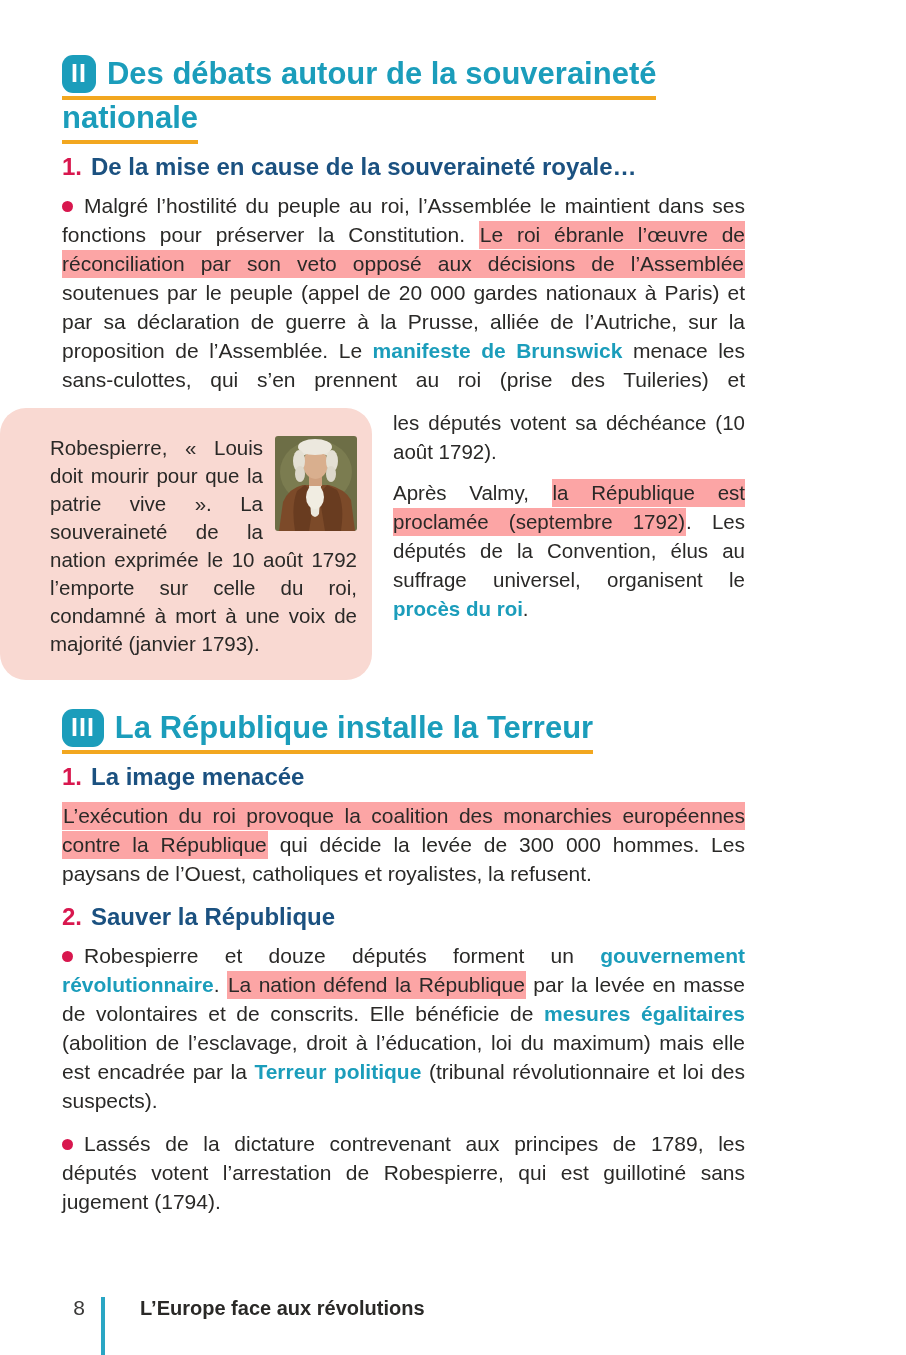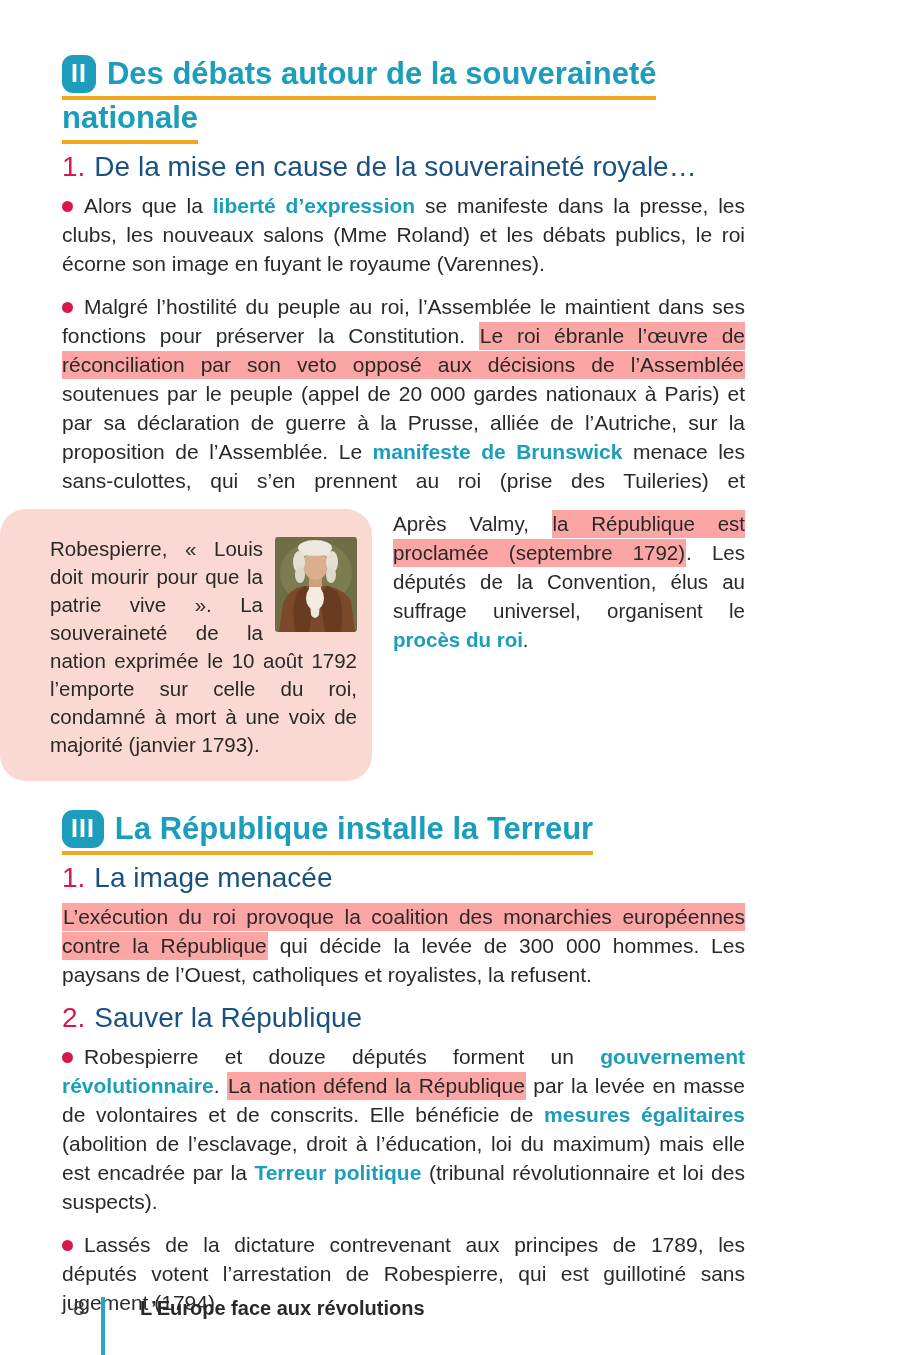--- a/index.html
+++ b/index.html
@@ -18,21 +18,21 @@
   h2.section .underlined { border-bottom:4px solid #f2a71f; padding-bottom:5px; }
   .badge {
     display:inline-block; background:#1b9dbb; color:#ffffff;
     font-size:25px; line-height:30px; font-weight:bold;
     padding:3px 9px 5px; border-radius:11px; margin-right:11px;
     vertical-align:2px; letter-spacing:1px;
   }
   h2.sec3 { margin-top:26px; }
 
   
-  h3.sub { font-size:28px; line-height:30px; font-weight:normal; margin:12px 0 9px; }
+  h3.sub { font-size:24px; line-height:30px; font-weight:bold; margin:12px 0 9px; }
   h3.sub .num { color:#d8174e; margin-right:9px; }
   h3.sub .t { color:#1b5180; }
 
   
   p.body { font-size:21px; line-height:29px; text-align:justify; margin-bottom:14px; }
   p.fulljust { text-align-last:justify; }
   .bullet {
     display:inline-block; width:11px; height:11px; border-radius:50%;
     background:#d8174e; margin-right:11px; position:relative; top:-1px;
   }
@@ -73,21 +73,20 @@
   <div class="content">
 
     <h2 class="section">
       <span class="underlined"><span class="badge">II</span><span>Des débats autour de la souveraineté</span><br><span>nationale</span></span>
     </h2>
 
     <h3 class="sub">
       <span class="num">1.</span><span class="t">De la mise en cause de la souveraineté royale…</span>
     </h3>
 
-    <p class="body"><span class="bullet"></span><span>Alors que la </span><span class="kw">liberté d’expression</span><span> se manifeste dans la presse, les clubs, les nouveaux salons (Mme Roland) et les débats publics, le roi écorne son image en fuyant le royaume (Varennes).</span></p>
 
     <p class="body fulljust"><span class="bullet"></span><span>Malgré l’hostilité du peuple au roi, l’Assemblée le maintient dans ses fonctions pour préserver la Constitution. </span><span class="hl">Le roi ébranle l’œuvre de réconciliation par son veto opposé aux décisions de l’Assemblée</span><span> soutenues par le peuple (appel de 20 000 gardes nationaux à Paris) et par sa déclaration de guerre à la Prusse, alliée de l’Autriche, sur la proposition de l’Assemblée. Le </span><span class="kw">manifeste de Brunswick</span><span> menace les sans-culottes, qui s’en prennent au roi (prise des Tuileries) et</span></p>
 
     <div class="box-row">
       <div class="pink-box">
         <svg class="portrait" viewBox="0 0 82 95" xmlns="http://www.w3.org/2000/svg" preserveAspectRatio="none">
           <rect width="82" height="95" fill="#6d6e46"></rect>
           <ellipse cx="41" cy="36" rx="36" ry="32" fill="#7b7c50"></ellipse>
           <path d="M4 95 L8 66 Q14 52 28 49 L54 49 Q70 53 76 64 L80 95 Z" fill="#7c4a29"></path>
           <path d="M30 49 L40 58 L34 95 L20 95 Q16 70 22 55 Z" fill="#693c20"></path>
@@ -100,20 +99,21 @@
           <ellipse cx="40" cy="11" rx="17" ry="8" fill="#ece8de"></ellipse>
           <ellipse cx="24" cy="25" rx="6" ry="11" fill="#e4e0d4"></ellipse>
           <ellipse cx="57" cy="25" rx="6" ry="11" fill="#e4e0d4"></ellipse>
           <ellipse cx="56" cy="38" rx="5" ry="8" fill="#ddd8cb"></ellipse>
           <ellipse cx="25" cy="38" rx="5" ry="8" fill="#ddd8cb"></ellipse>
         </svg>
         <span class="name">Robespierre</span><span>, « Louis doit mourir pour que la patrie vive ». La souveraineté de la nation exprimée le 10 août 1792 l’emporte sur celle du roi, condamné à mort à une voix de majorité (janvier 1793).</span>
       </div>
 
       <div class="col-right">
+        <p class="body"><span>les députés votent sa déchéance (10 août 1792).</span></p>
 
 
         <p class="body"><span>Après Valmy, </span><span class="hl">la République est proclamée (septembre 1792)</span><span>. Les députés de la Convention, élus au suffrage universel, organisent le </span><span class="kw">procès du roi</span><span>.</span></p>
       </div>
     </div>
 
     <h2 class="section sec3">
       <span class="underlined"><span class="badge">III</span><span>La République installe la Terreur</span></span>
     </h2>
 

